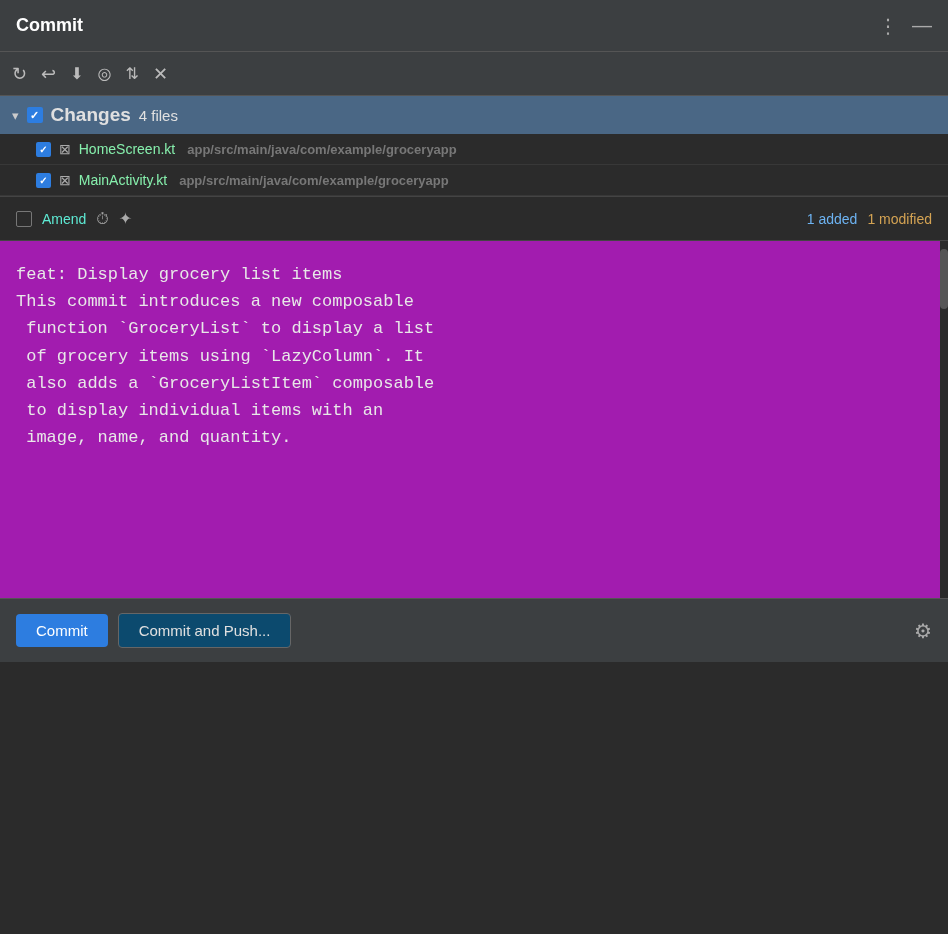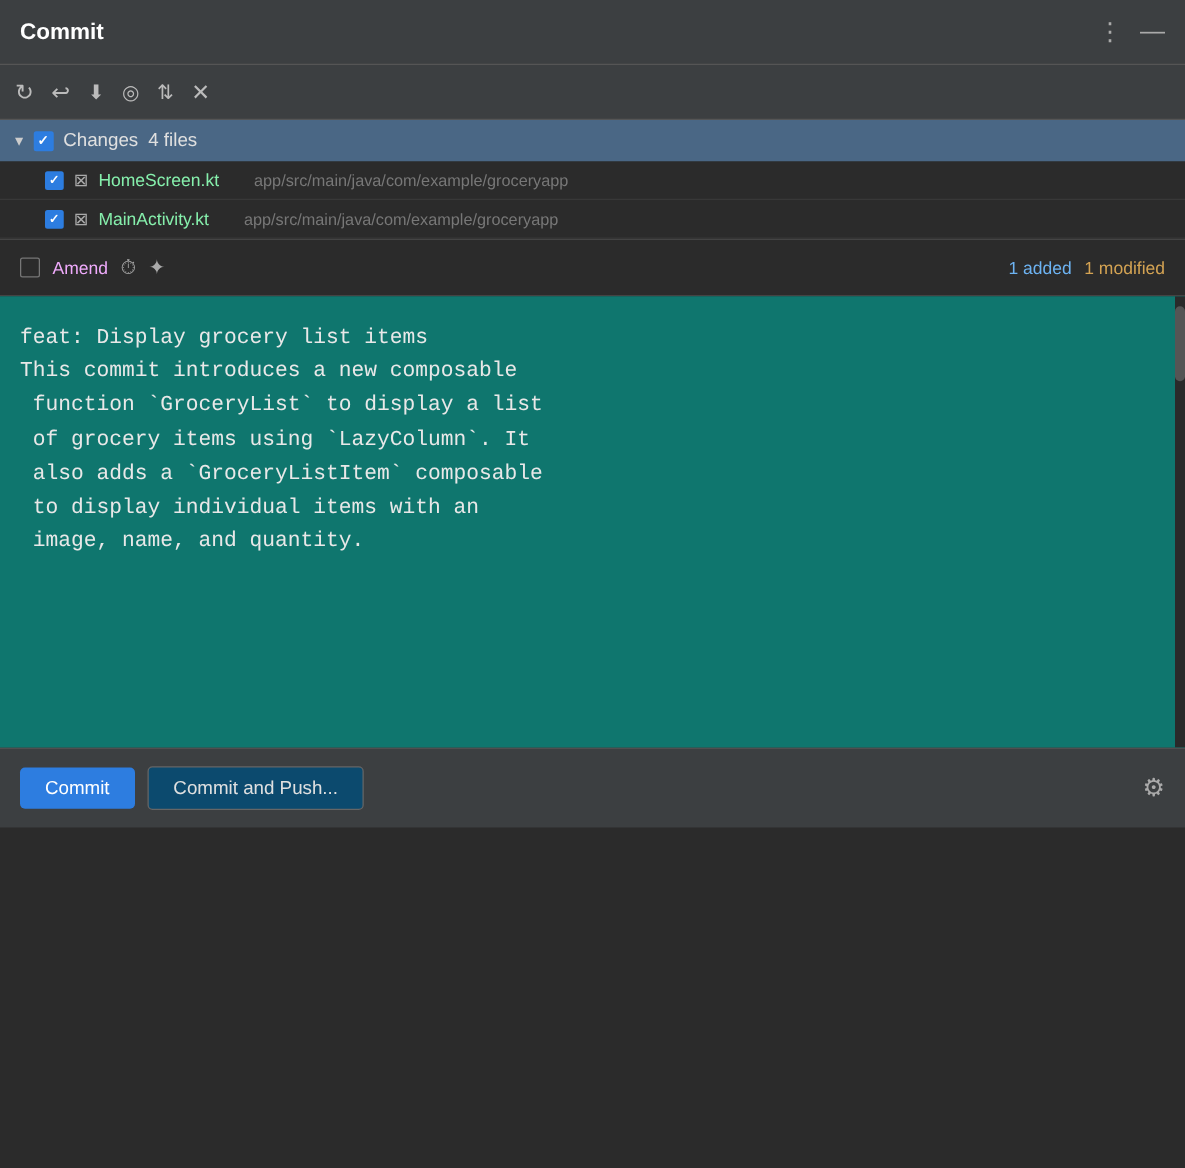--- a/index.html
+++ b/index.html
@@ -94,22 +94,22 @@
       justify-content: center;
       flex-shrink: 0;
     }
     .changes-checkbox::after {
       content: '✓';
       color: white;
       font-size: 11px;
       font-weight: bold;
     }
     .changes-label {
-      font-size: 15px;
-      font-weight: normal;
+      font-size: 19px;
+      font-weight: bold;
       color: #e0e0e0;
     }
     .changes-count {
       font-size: 15px;
       color: #e0e0e0;
     }
 
     .file-item {
       display: flex;
       align-items: center;
@@ -141,21 +141,22 @@
     }
     .file-name {
       color: #86efac;
       font-size: 14px;
       font-weight: 500;
       text-align: right;
     }
     .file-path {
       color: #777;
       font-size: 13px;
-      margin-left: 20px;
+      margin-left: 4px;
+      font-weight: bold;
     }
 
     
     .amend-row {
       display: flex;
       align-items: center;
       padding: 12px 16px;
       gap: 10px;
       border-top: 1px solid #444;
       border-bottom: 1px solid #444;
@@ -164,21 +165,21 @@
     }
     .amend-checkbox {
       width: 16px;
       height: 16px;
       border: 1.5px solid #777;
       border-radius: 2px;
       background: transparent;
       flex-shrink: 0;
     }
     .amend-label {
-      color: #f0abfc;
+      color: #5eead4;
       font-size: 14px;
     }
     .amend-icon {
       color: #aaa;
       font-size: 16px;
       cursor: pointer;
     }
     .amend-spacer { flex: 1; }
     .stat-added {
       color: #6db3f2;
@@ -188,21 +189,21 @@
     .stat-modified {
       color: #d4a353;
       font-size: 14px;
       font-weight: 500;
       text-align: center;
     }
 
     
     .commit-message-area {
       flex: 1;
-      background: #0f766e;
+      background: #a21caf;
       padding: 20px 20px 20px 16px;
       overflow-y: auto;
       position: relative;
     }
     .commit-message-text {
       font-family: 'Courier New', monospace;
       font-size: 17px;
       color: #e8e8e8;
       line-height: 1.6;
       white-space: pre-wrap;

